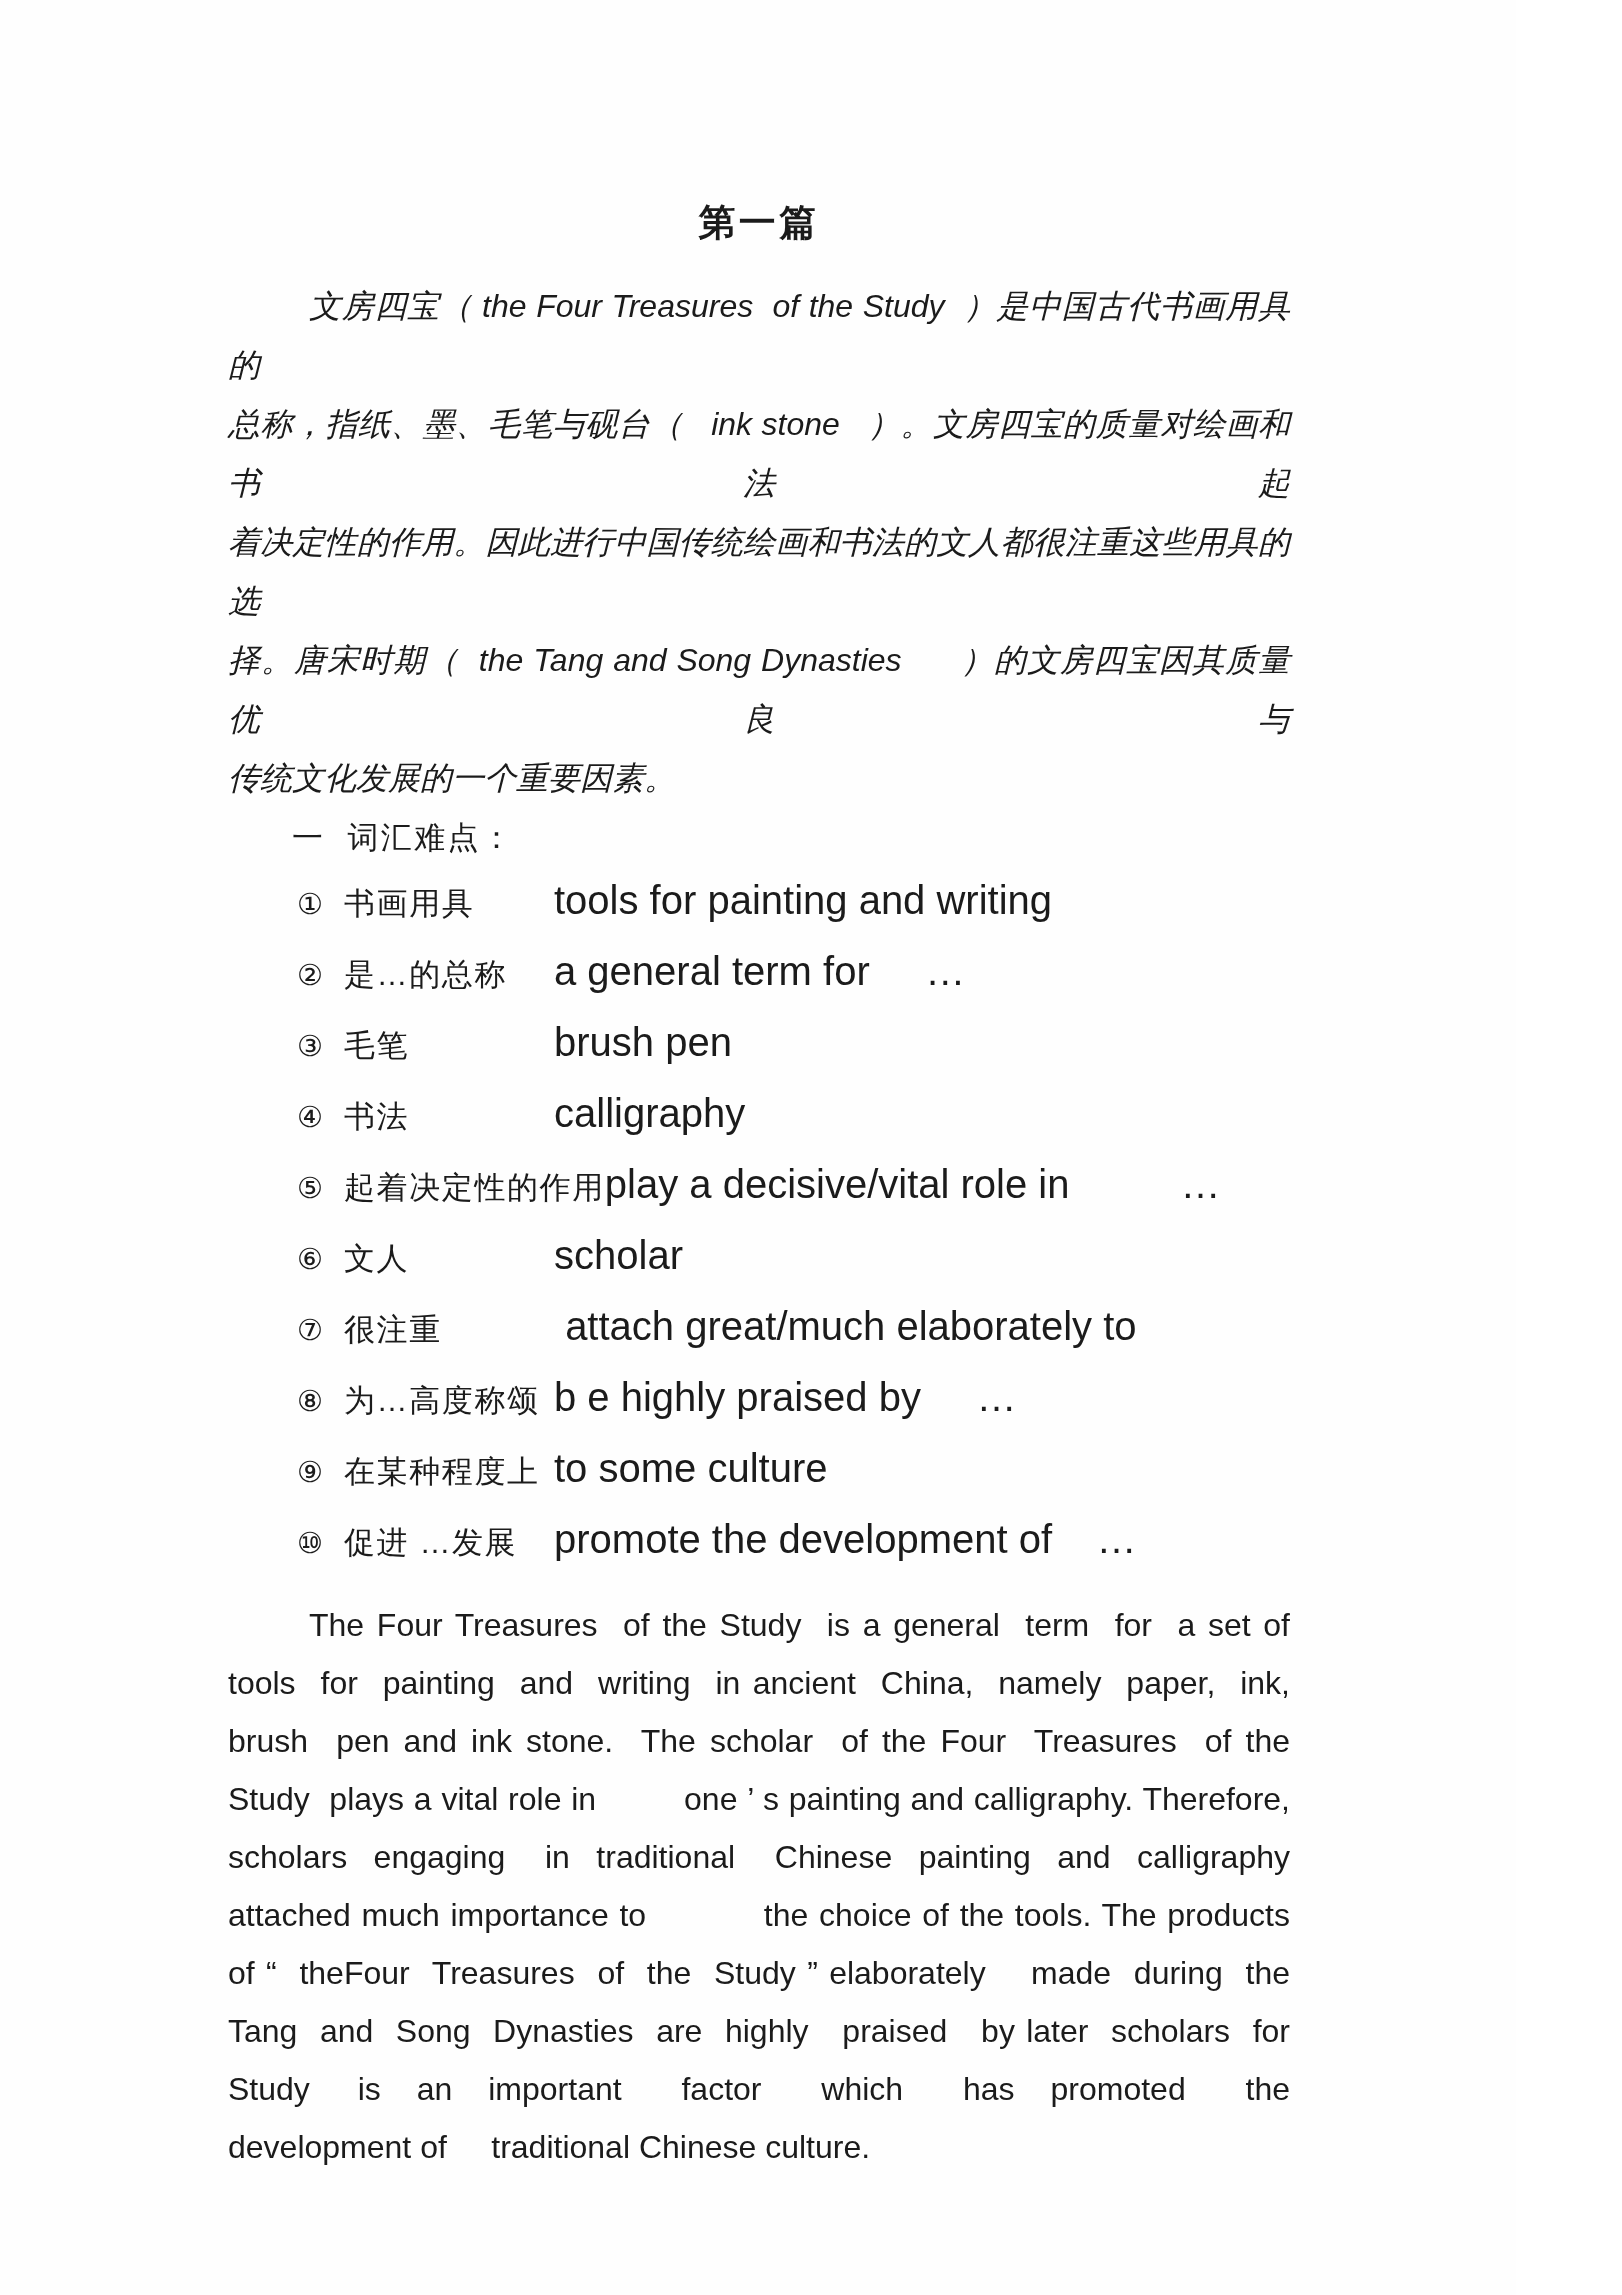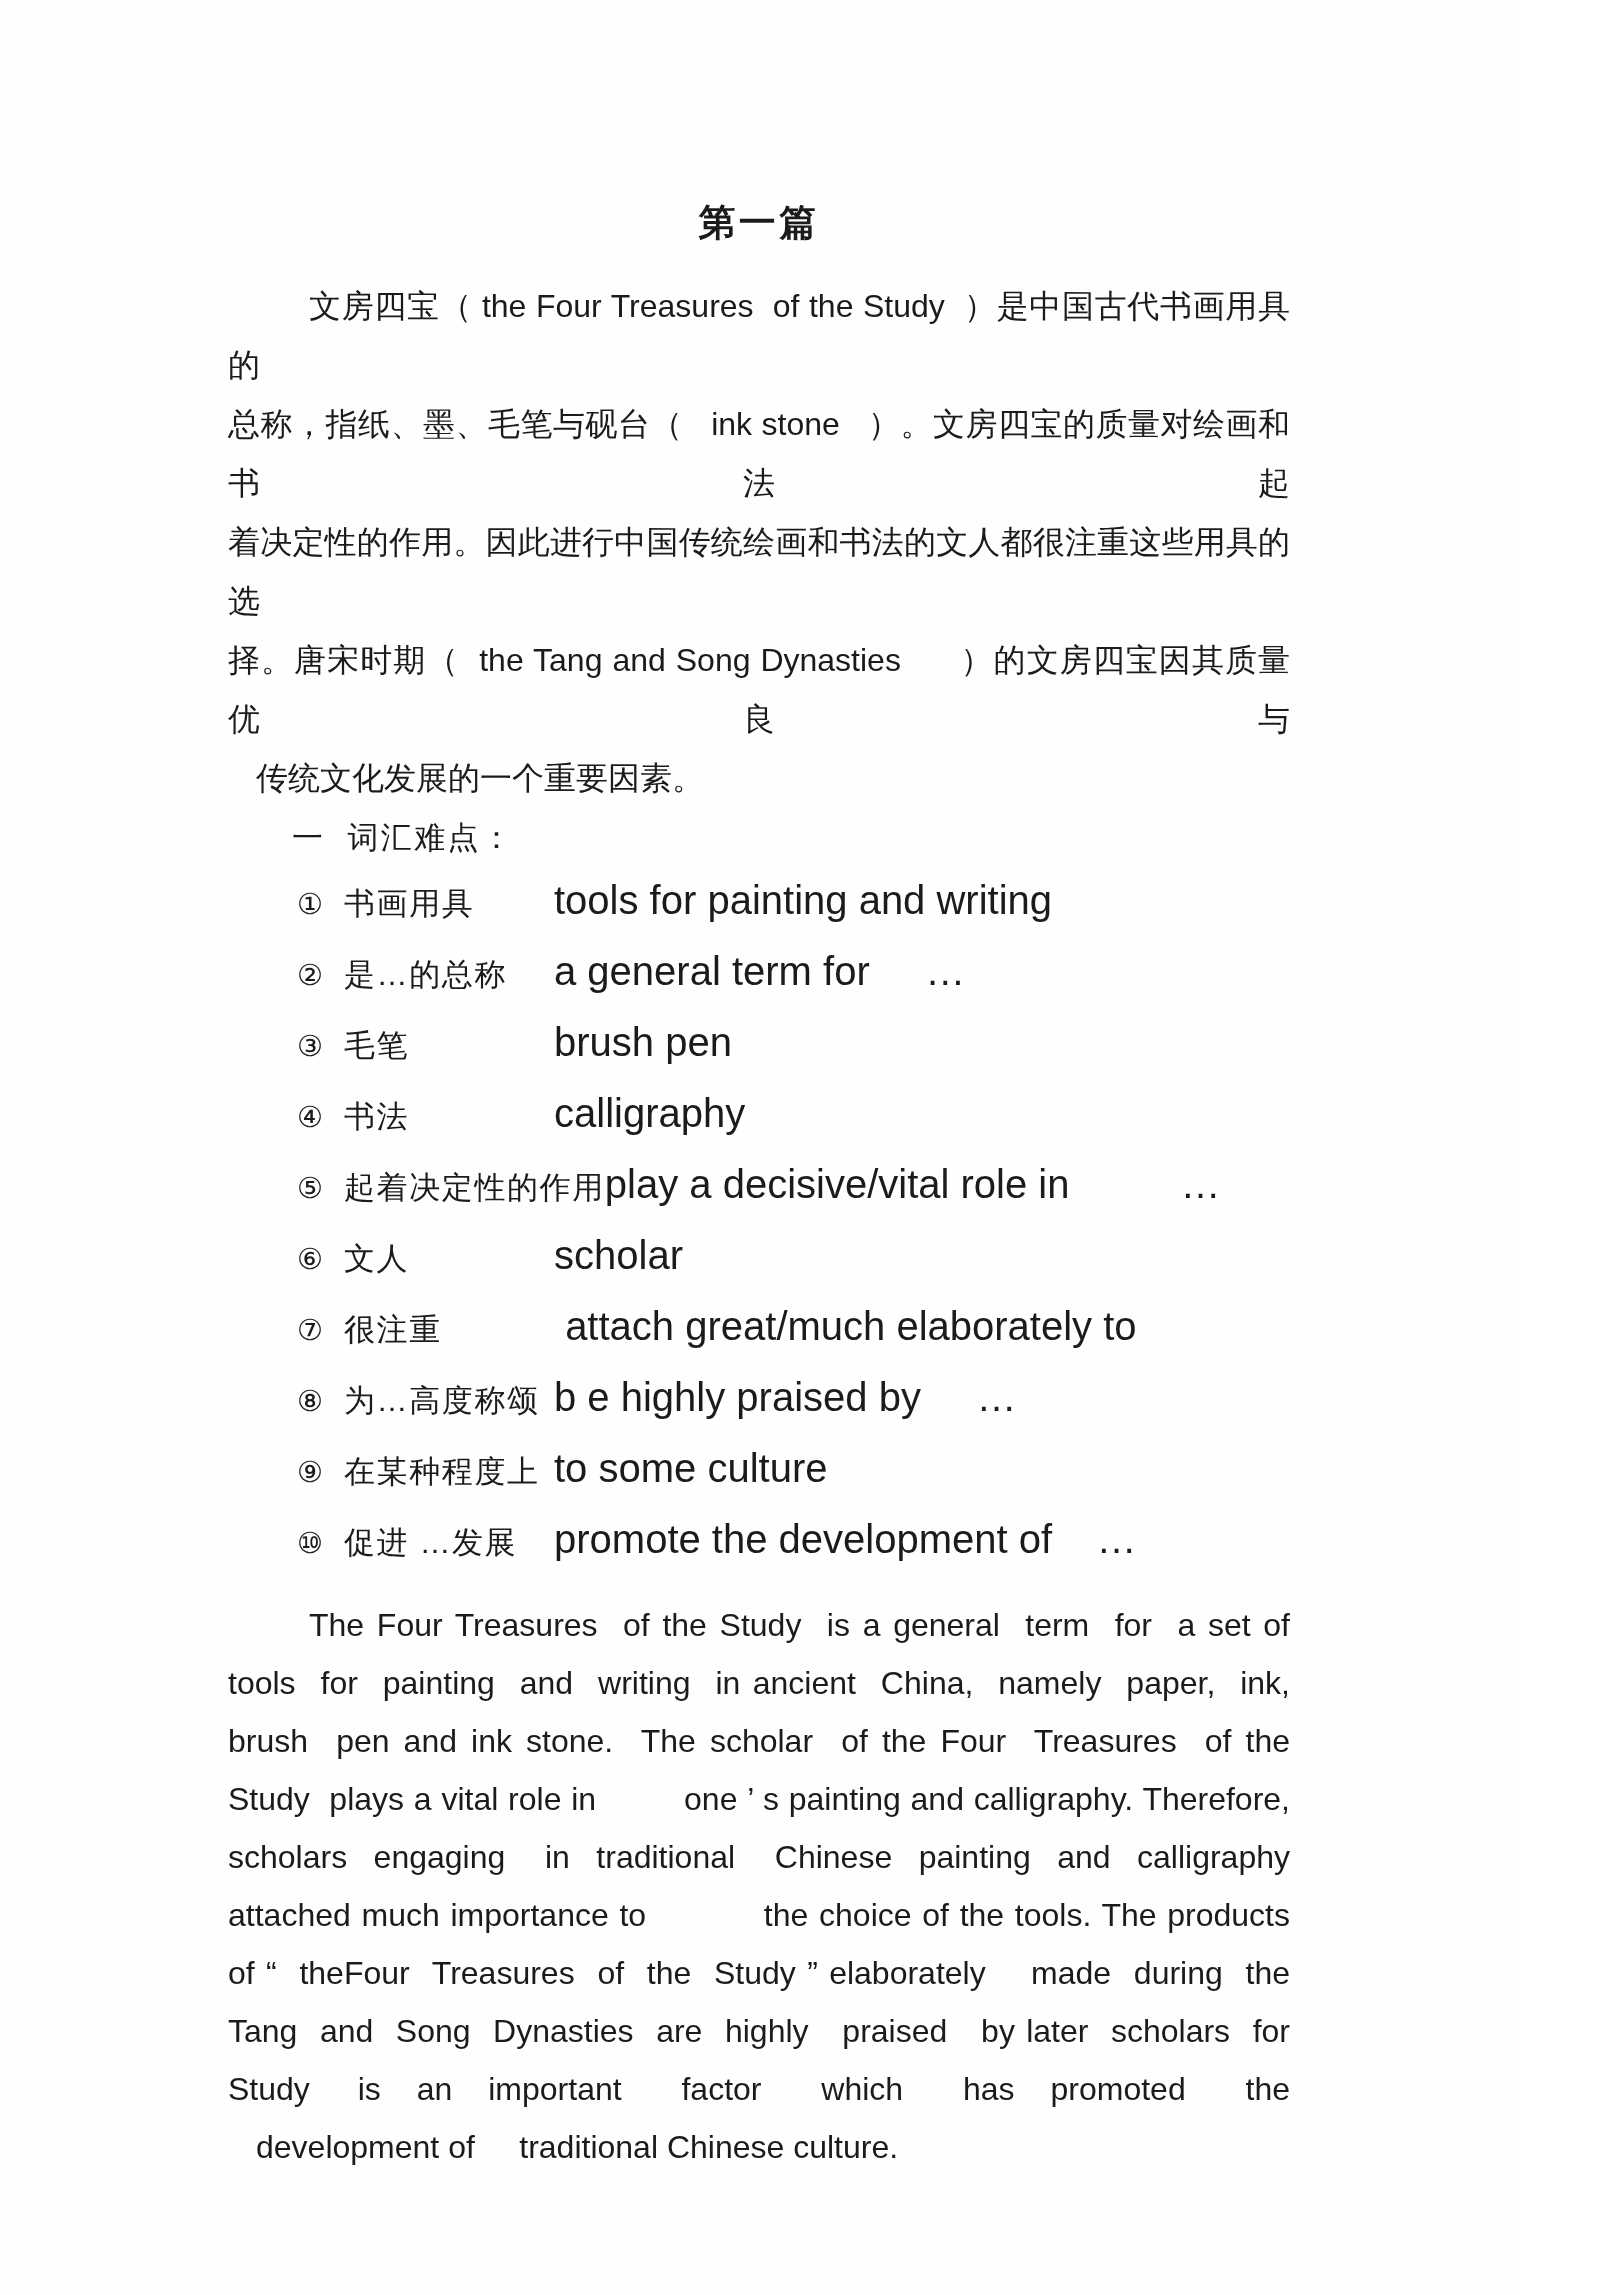--- a/index.html
+++ b/index.html
@@ -28,24 +28,24 @@
   .para {
     display: block;
   }
   .para .line {
     white-space: pre-wrap;
     text-align: justify;
     text-align-last: justify;
   }
   .para .line.short {
     text-align-last: left;
-    margin-left: 28px;
   }
   .para-zh {
     margin-top: 28px;
+    font-style: italic;
   }
   .para-zh .line {
     font-size: 32px;
     line-height: 59px;
   }
   .para-zh .line.indent {
     text-indent: 81px;
   }
   .vocab-heading {
     margin-top: 0;

